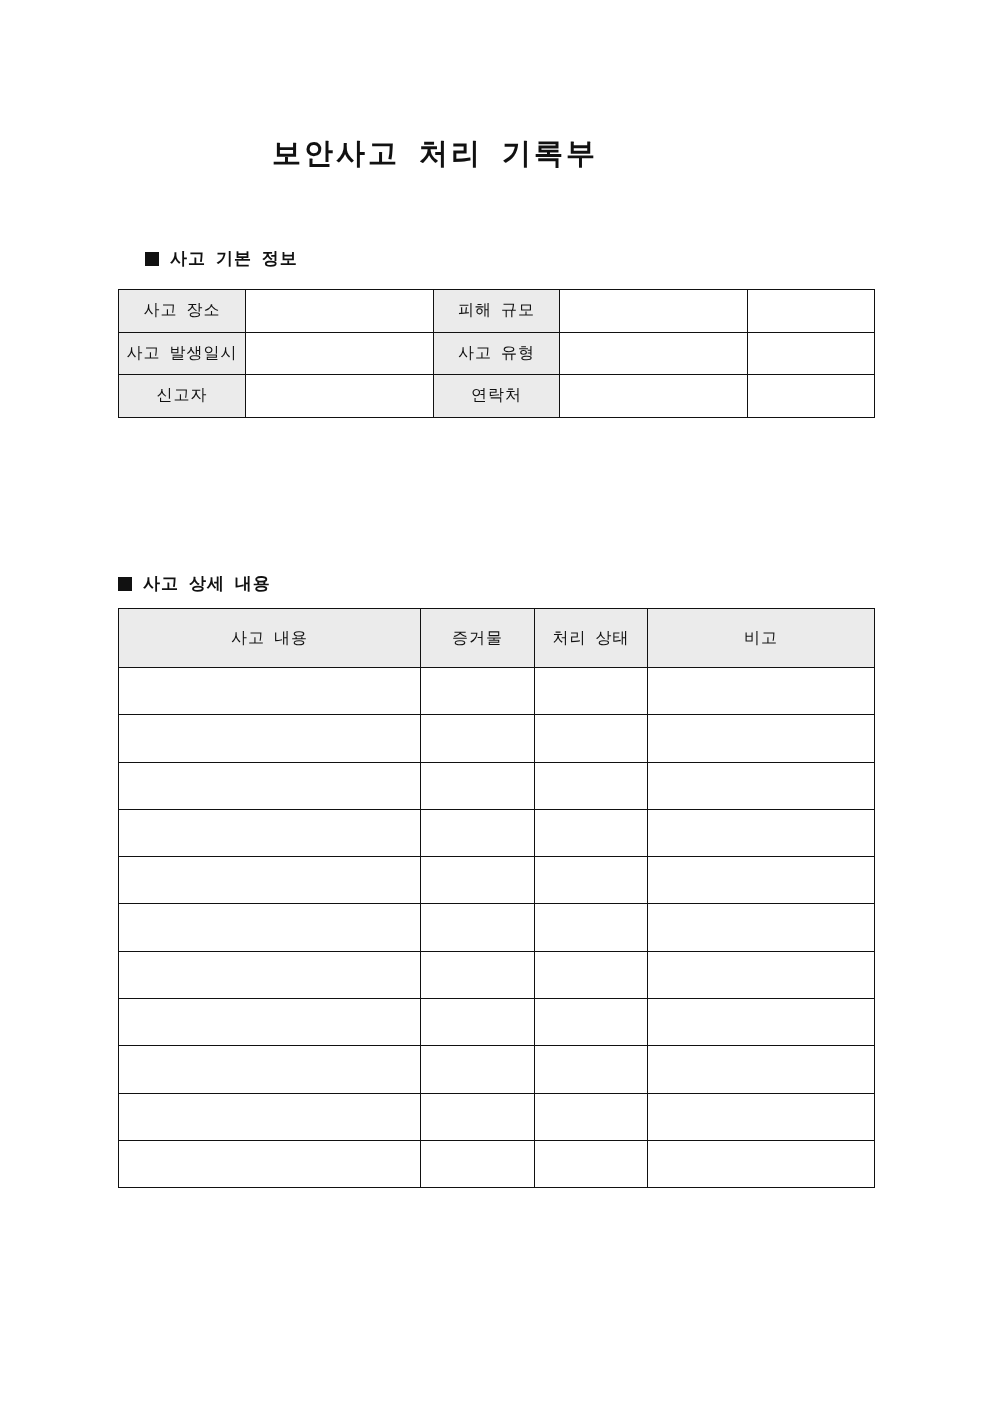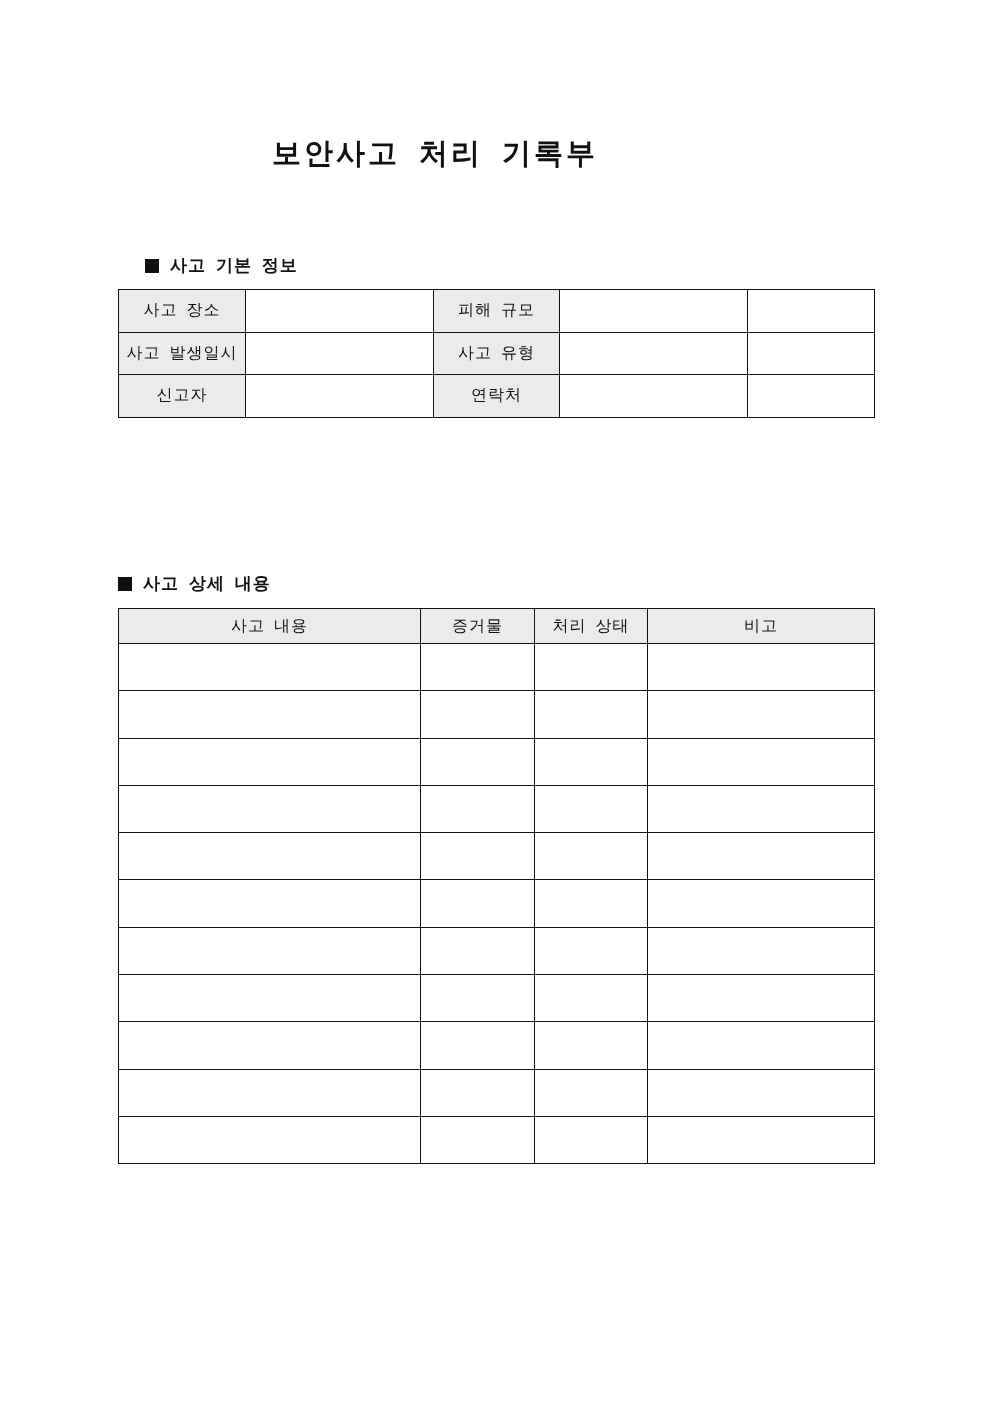--- a/index.html
+++ b/index.html
@@ -20,30 +20,30 @@
     }
     table { border-collapse: collapse; position: absolute; table-layout: fixed; }
     td, th {
       border: 1.5px solid #111; padding: 0; font-weight: normal; font-size: 16px;
       text-align: center; vertical-align: middle; letter-spacing: 1px; word-spacing: 3px;
     }
     .label { background: #ebebeb; }
     #info-table { left: 118px; top: 289px; width: 756px; }
     #info-table tr { height: 42.6px; }
     #detail-table { left: 118px; top: 608px; width: 756px; }
-    #detail-table thead tr { height: 35px; }
+    #detail-table thead tr { height: 59px; }
     #detail-table tbody tr { height: 47.3px; }
     #detail-table th { background: #ebebeb; }
   </style>
 </head>
 <body>
 
 <div class="title">보안사고 처리 기록부</div>
 
-<div class="section-heading" style="top:254px;padding-left:27px;">
+<div class="section-heading" style="top:247px;padding-left:27px;">
   <span class="bullet"></span>
   <span>사고 기본 정보</span>
 </div>
 
 <table id="info-table">
   <colgroup>
     <col style="width:127px">
       <col style="width:188px">
       <col style="width:126px">
       <col style="width:188px">

